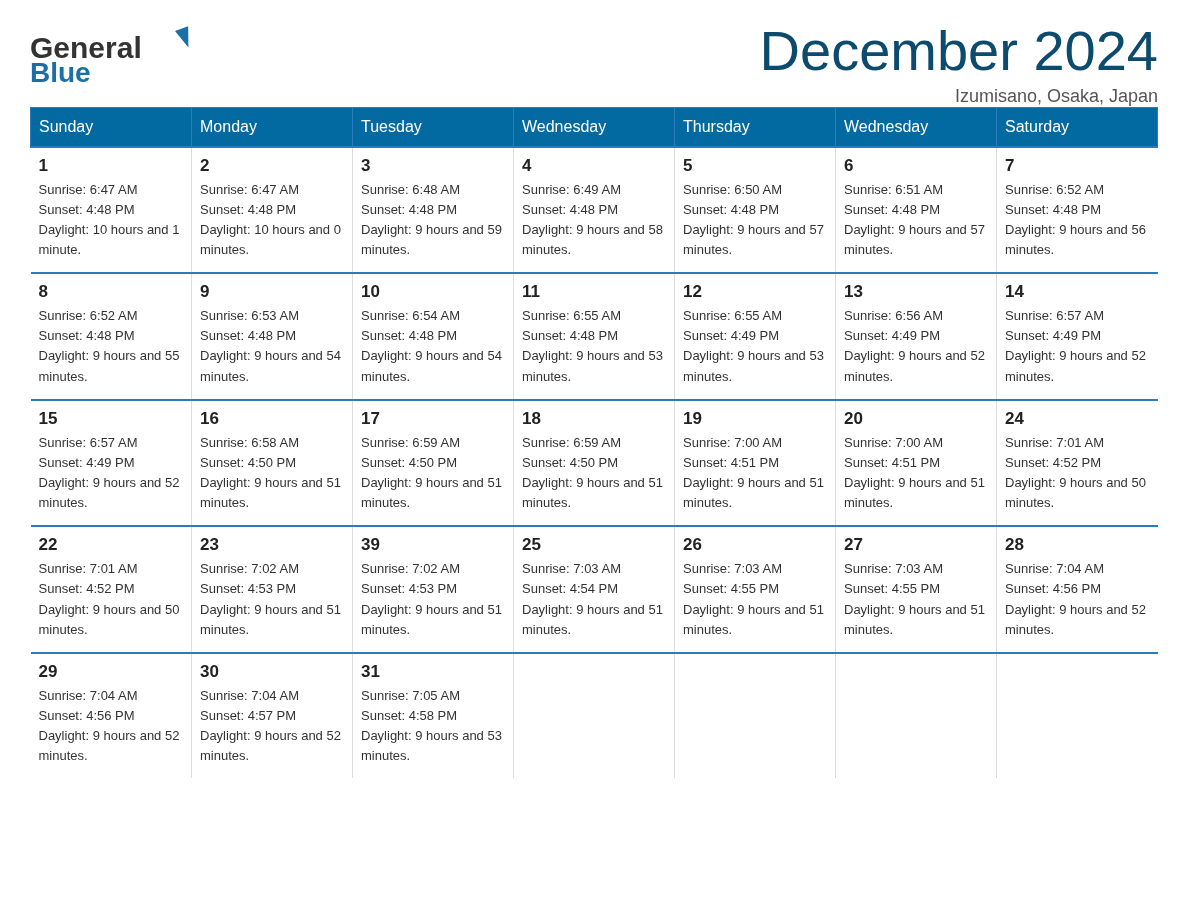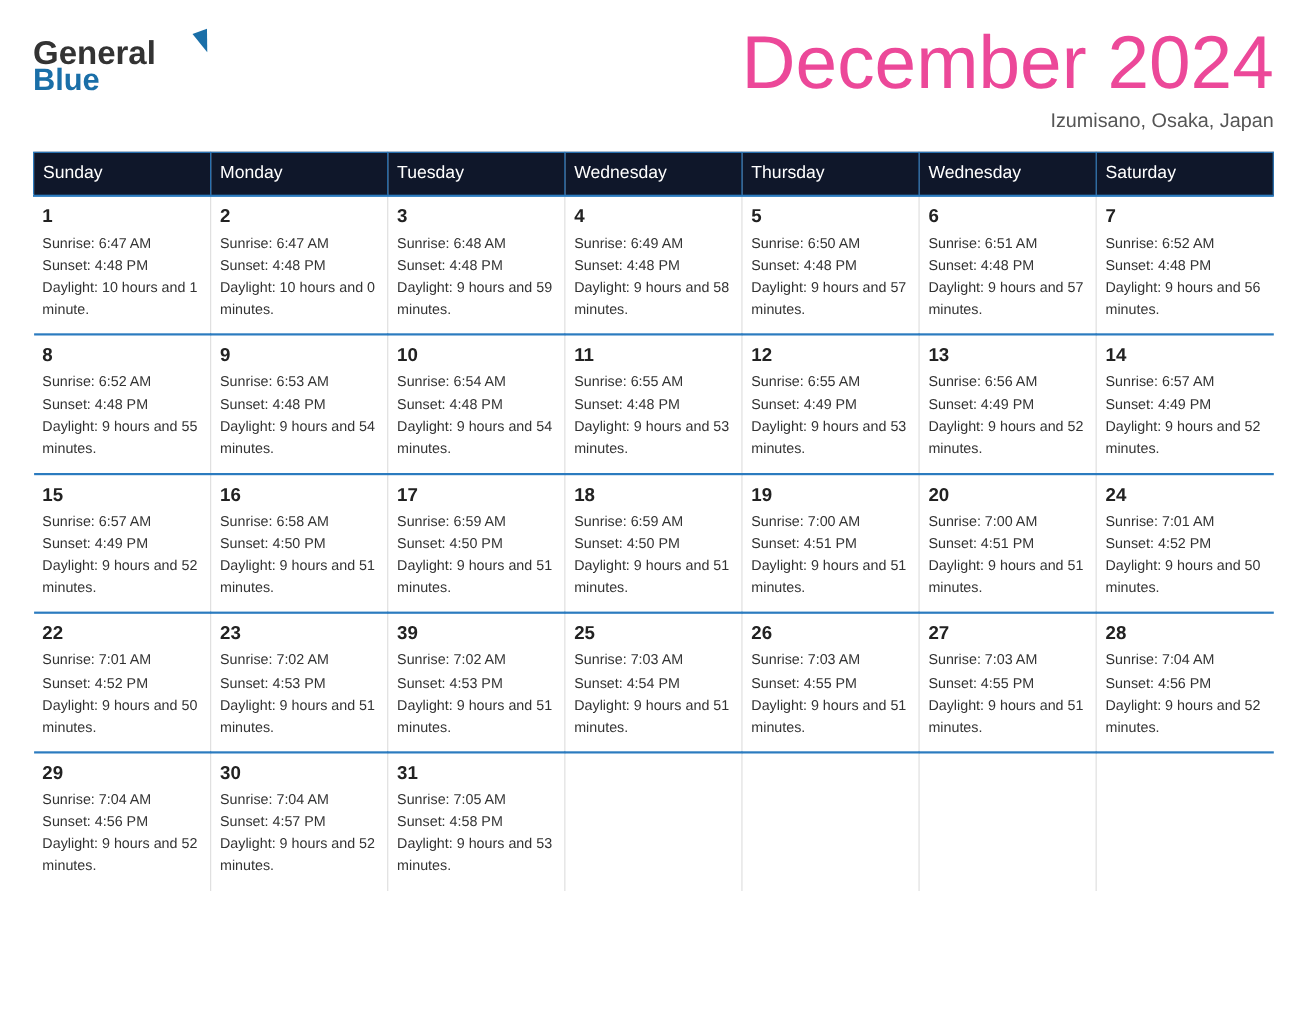--- a/index.html
+++ b/index.html
@@ -7,48 +7,47 @@
       font-family: Arial, sans-serif;
       background: #fff;
       padding: 20px 30px;
       width: 1188px;
       min-height: 918px;
     }
     .header {
       display: flex;
       justify-content: space-between;
       align-items: flex-start;
-      margin-bottom: 18px;
     }
     .logo {
       display: flex;
       flex-direction: column;
       align-items: flex-start;
     }
     .title-block {
       text-align: right;
     }
     .month-title {
-      font-size: 68px;
+      font-size: 56px;
       font-weight: 300;
-      color: #ec4899;
+      color: #0c4a6e;
       line-height: 1.1;
     }
     .location {
       font-size: 18px;
       color: #555;
       margin-top: 4px;
     }
     table {
       width: 100%;
       border-collapse: collapse;
       table-layout: fixed;
     }
     thead tr {
-      background-color: #0f172a;
+      background-color: #0369a1;
       color: #fff;
     }
     thead th {
       padding: 10px 8px;
       font-size: 16px;
       font-weight: normal;
       text-align: left;
       border: 1px solid #2b7bbf;
     }
     tbody tr {

